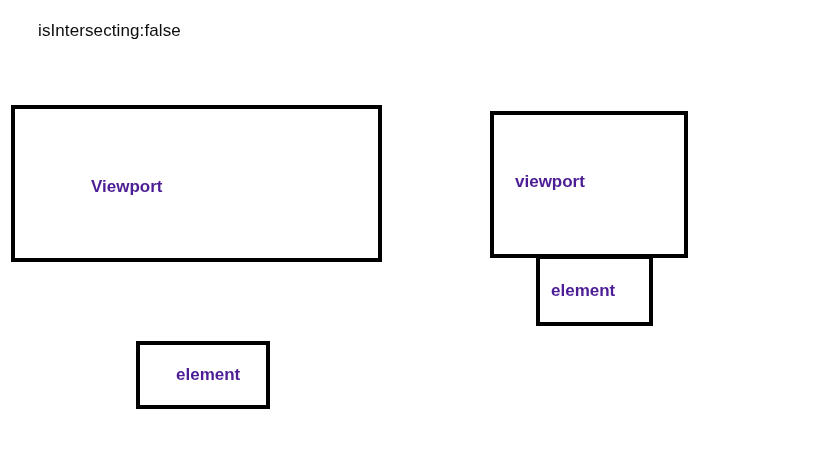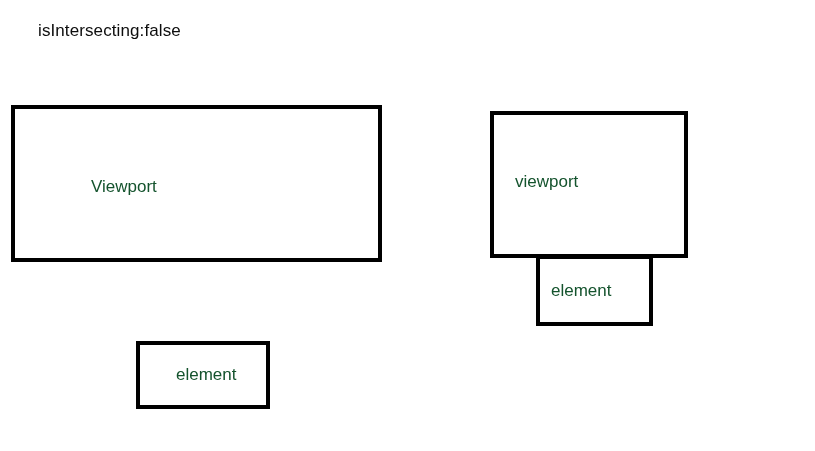--- a/index.html
+++ b/index.html
@@ -42,22 +42,23 @@
   .box {
     position: absolute;
     box-sizing: border-box;
     border: 4px solid #000000;
     background: #ffffff;
   }
   .box-text {
     position: absolute;
     font-size: 17px;
     line-height: 20px;
-    color: #14532d;
+    color: #4c1d95;
     white-space: nowrap;
+    font-weight: bold;
   }
 
   
   #viewport-left {
     left: 11px;  top: 105px;
     width: 371px; height: 157px;
   }
   #viewport-left-text {
     left: 91px; top: 177px;
   }

